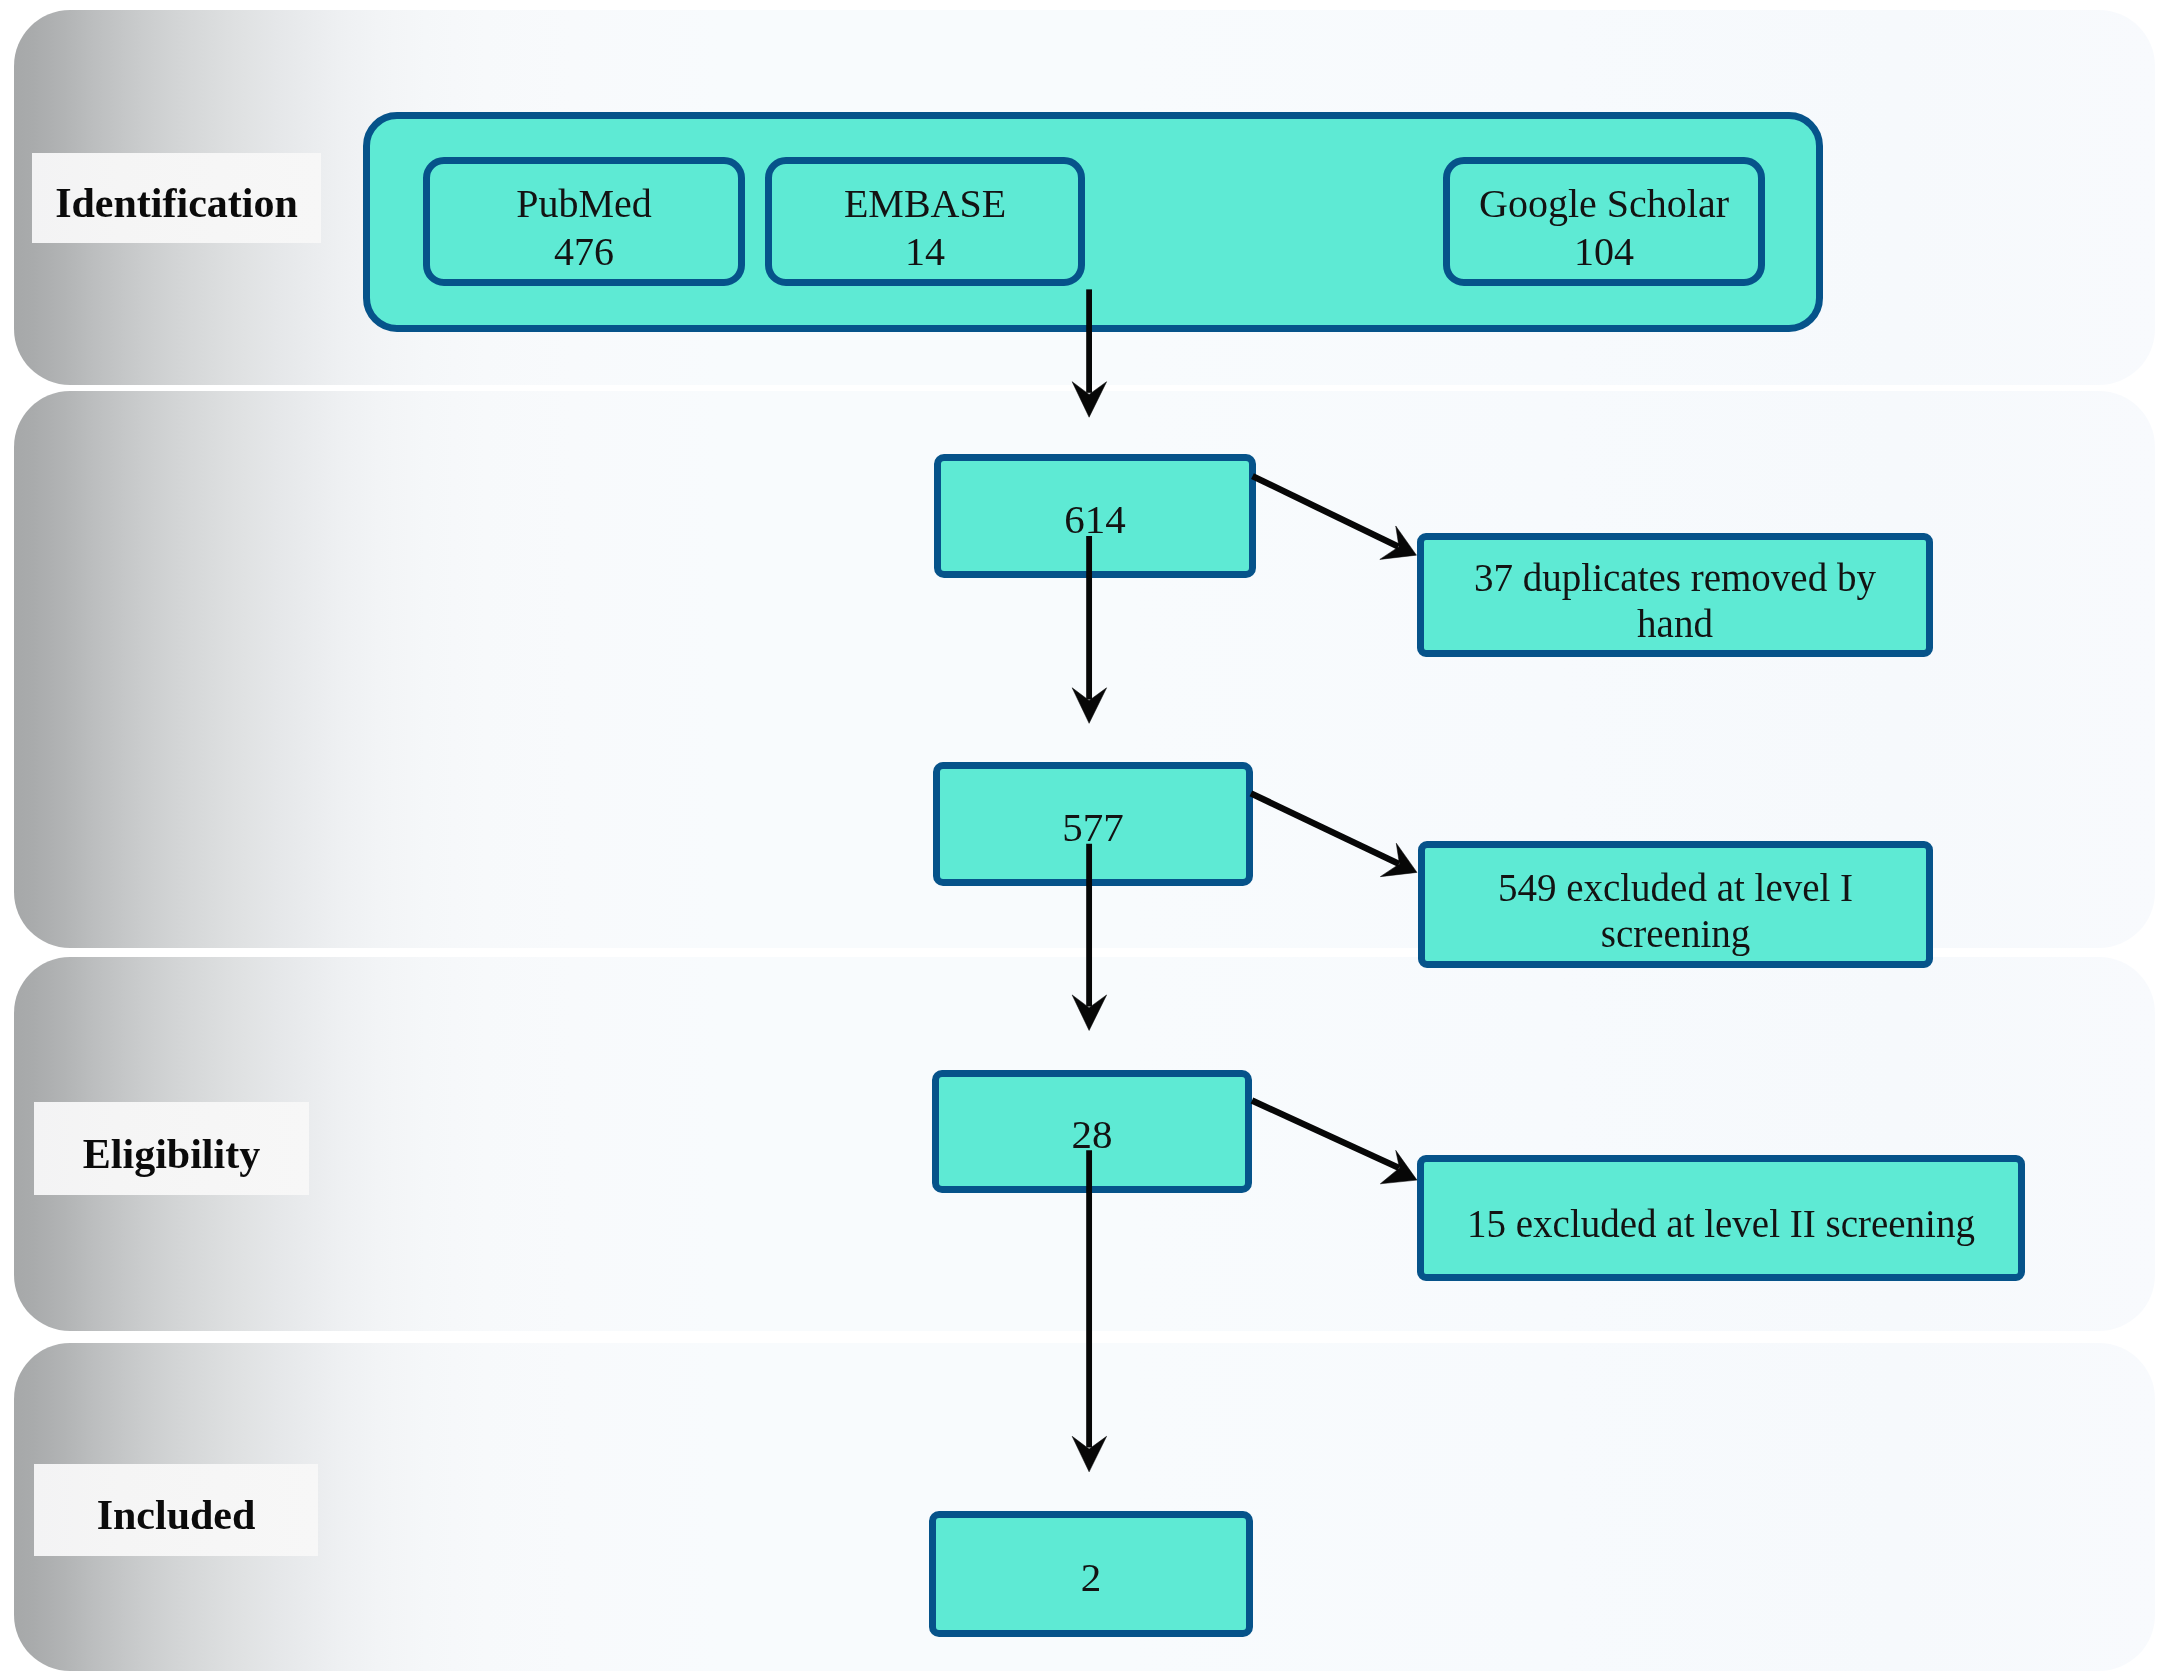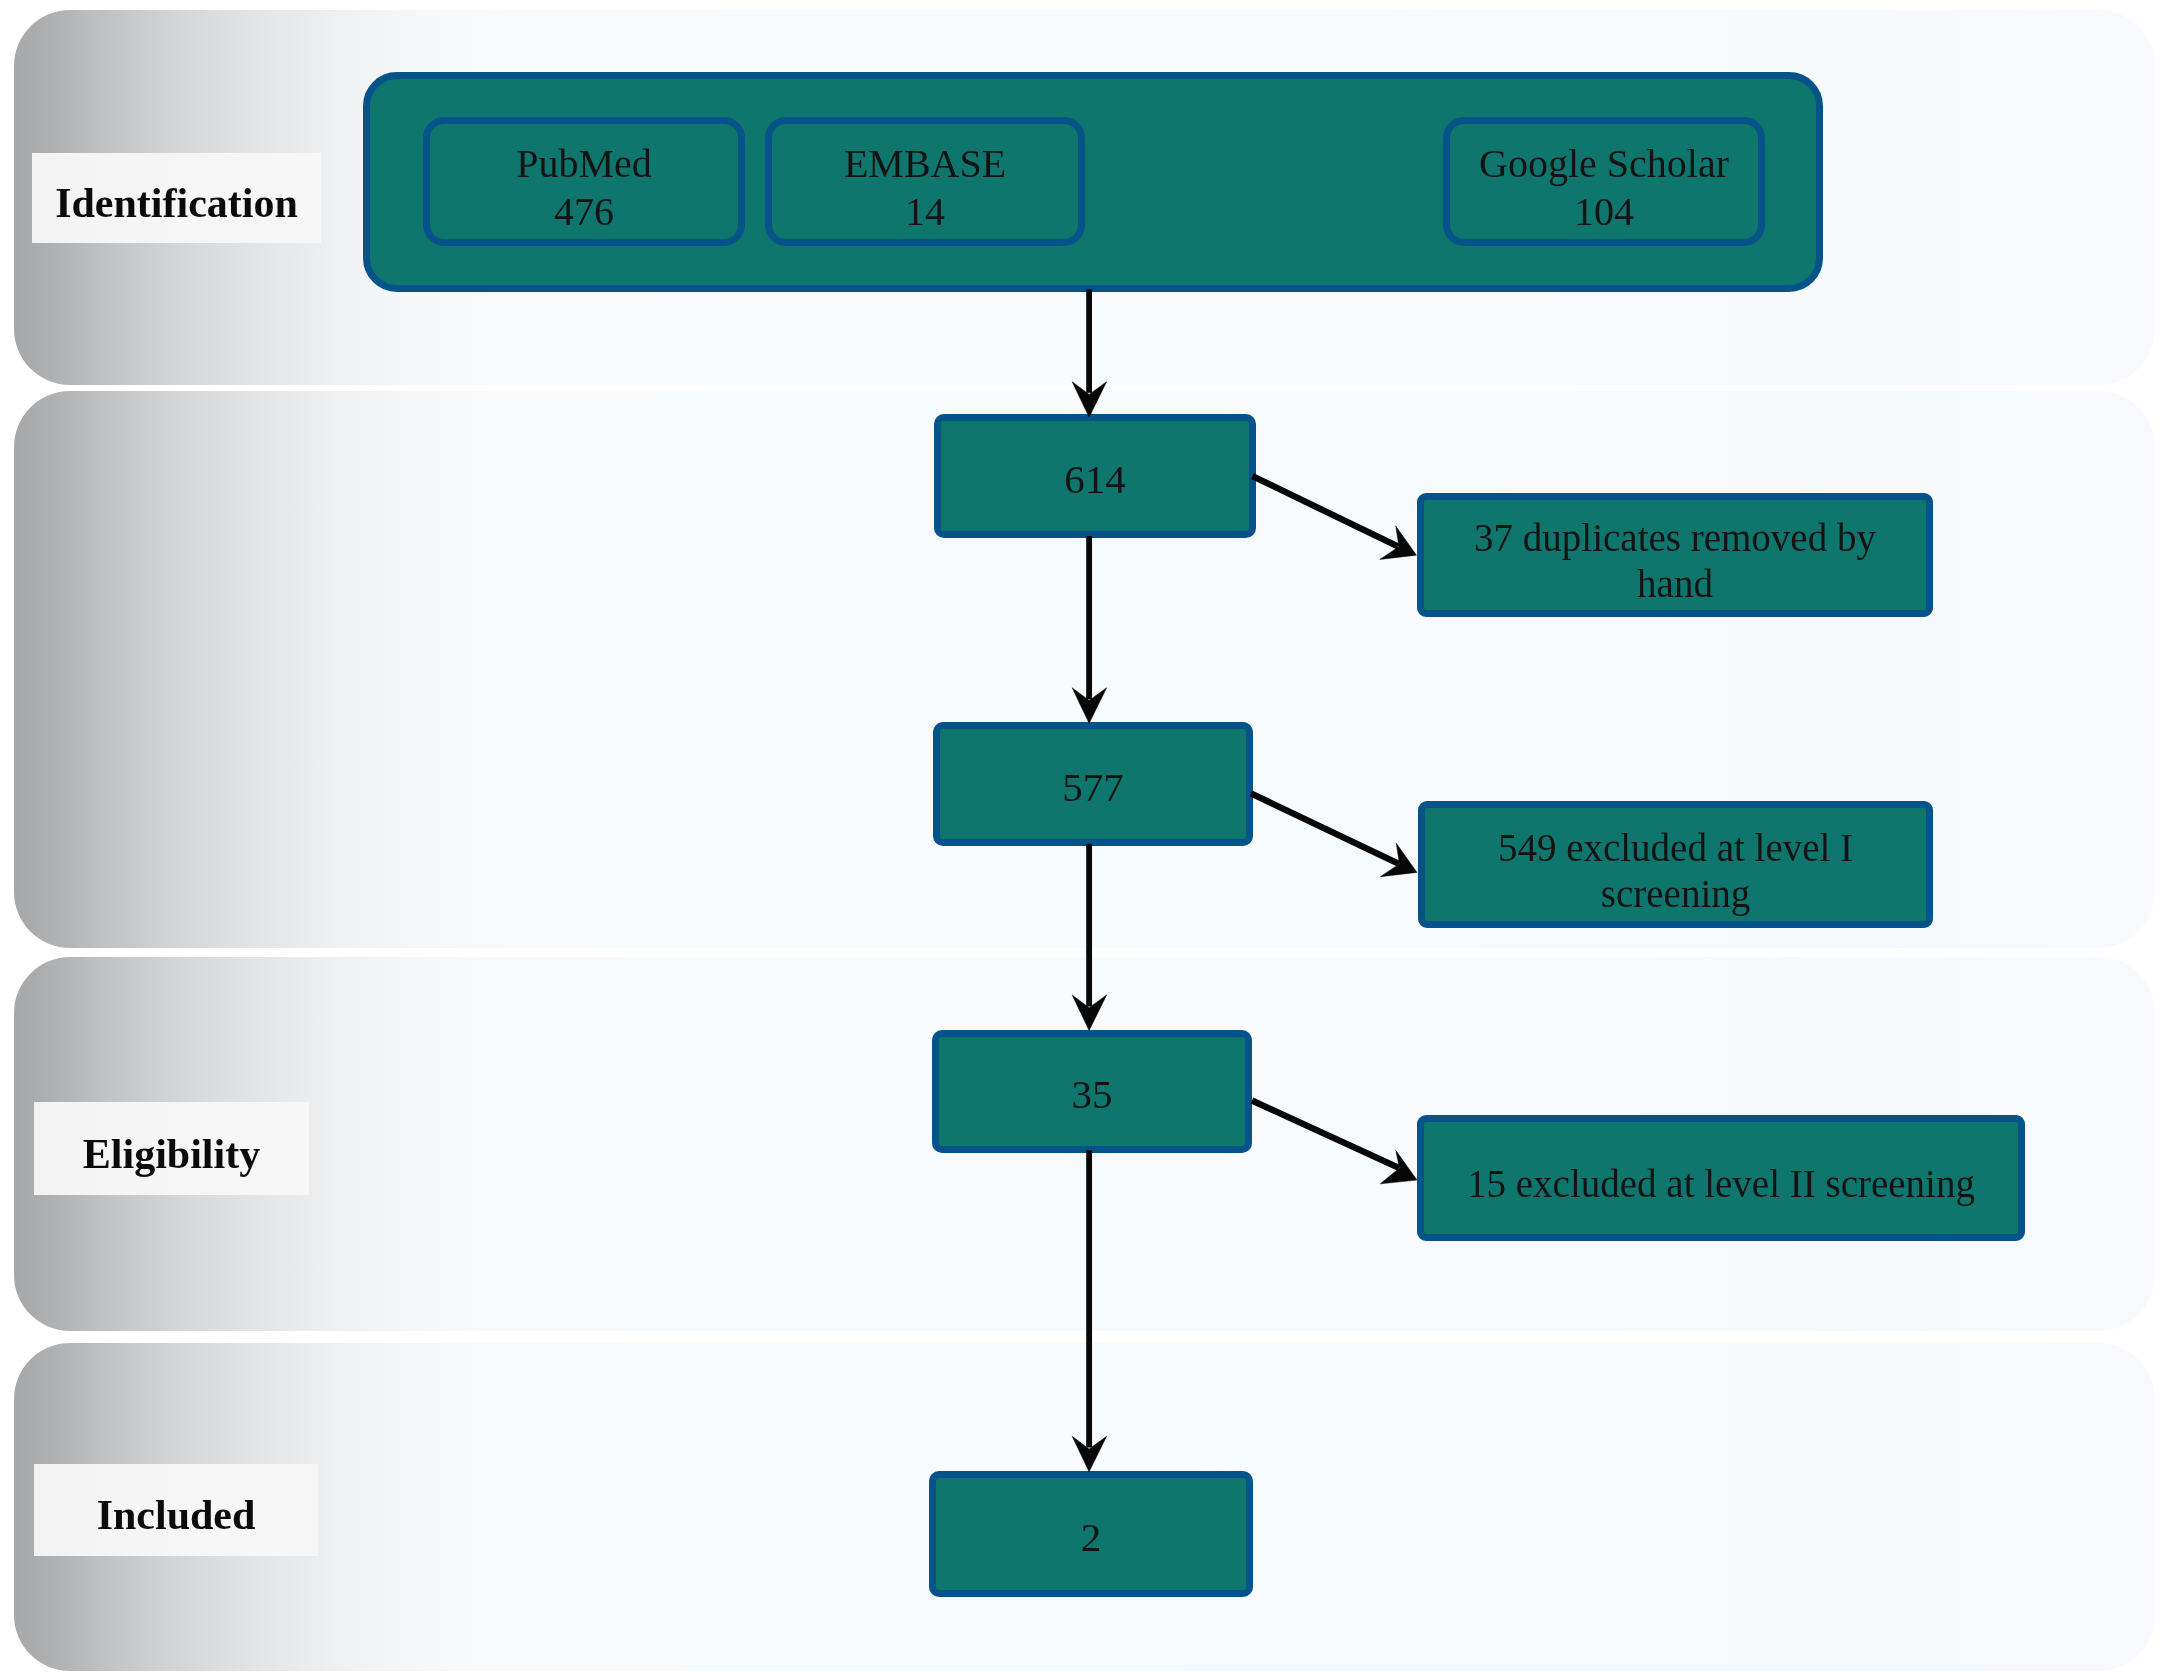--- a/index.html
+++ b/index.html
@@ -5,22 +5,22 @@
   html,body{margin:0;padding:0;}
   *{box-sizing:border-box;}
   body{width:2183px;height:1679px;background:#ffffff;font-family:"Liberation Serif",serif;overflow:hidden;}
   #root{position:relative;width:2183px;height:1679px;}
   .bg{position:absolute;inset:0;background:#ffffff;}
   .stage-panel{position:absolute;border-radius:56px;
       background:linear-gradient(90deg,#a6a8a9 0%,#a9abac 0.9%,#b2b4b5 2.4%,#bbbdbe 3.6%,#c4c6c7 5.0%,#cdcfd0 6.5%,#d4d6d7 7.9%,#dadcdd 9.3%,#e0e2e3 10.8%,#e5e7e9 12.3%,#e9ebed 13.6%,#eef0f2 15.2%,#f2f4f6 17.0%,#f5f7f9 19.2%,#f7f9fb 22%,#f8fafc 26%,#f8fbfd 33%,#f8fbfd 52%,#f7fafd 72%,#f6f9fc 88%,#f8fafd 100%);}
   .stage-label{position:absolute;display:flex;align-items:center;justify-content:center;
       background:linear-gradient(90deg,#f3f3f4 0%,#f5f5f5 30%,#f6f6f6 65%,#f7f7f7 100%);
       color:#0b0b0b;font-weight:bold;margin-top:16px;}
-  .box{position:absolute;border:7.4px solid #06538a;border-radius:18px;background:#0f766e;
-      display:flex;align-items:center;justify-content:center;text-align:center;color:#131313;line-height:1.15;}
+  .box{position:absolute;border:7.4px solid #06538a;border-radius:18px;background:#5eead4;
+      display:flex;align-items:center;justify-content:center;text-align:center;color:#131313;line-height:1.15;margin-top:40px;}
   svg.overlay{position:absolute;left:0;top:0;width:2183px;height:1679px;pointer-events:none;}
 
   .p1{left:14px;top:9.6px;width:2141px;height:375px;}
   .p2{left:14px;top:391px;width:2141px;height:557px;}
   .p3{left:14px;top:957px;width:2141px;height:374px;}
   .p4{left:14px;top:1343px;width:2141px;height:328px;}
 
   .stage-label{font-size:42px;padding-top:10.6px;}
   .l1{left:32px;top:137px;width:289px;height:90px;}
   .l2{left:34px;top:602px;width:297px;height:90px;}
@@ -66,21 +66,21 @@
   </div>
   <div class="box src s2">
     <div><span>EMBASE</span><br><span>14</span></div>
   </div>
   <div class="box src s4">
     <div><span>Google Scholar</span><br><span>104</span></div>
   </div>
 
   <div class="box flowbox f1">614</div>
   <div class="box flowbox f2">577</div>
-  <div class="box flowbox f3">35</div>
+  <div class="box flowbox f3">28</div>
   <div class="box flowbox f4">2</div>
 
   <div class="box exbox e1">37 duplicates removed by hand</div>
   <div class="box exbox e2">549 excluded at level I screening</div>
   <div class="box exbox e3">15 excluded at level II screening</div>
 
   <svg class="overlay" viewBox="0 0 4115 3164">
     <g fill="#070707" stroke="#070707" stroke-linejoin="miter">
 
       <g>

